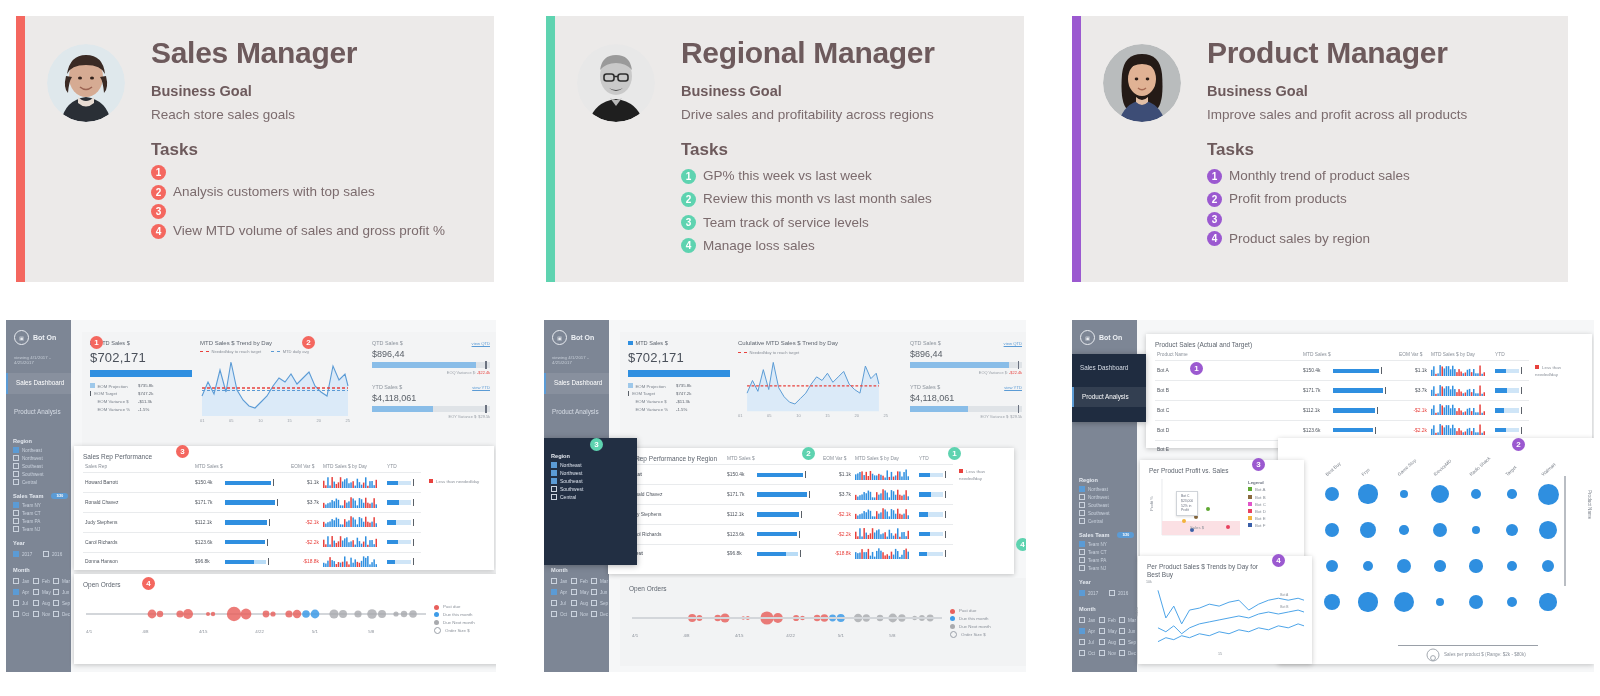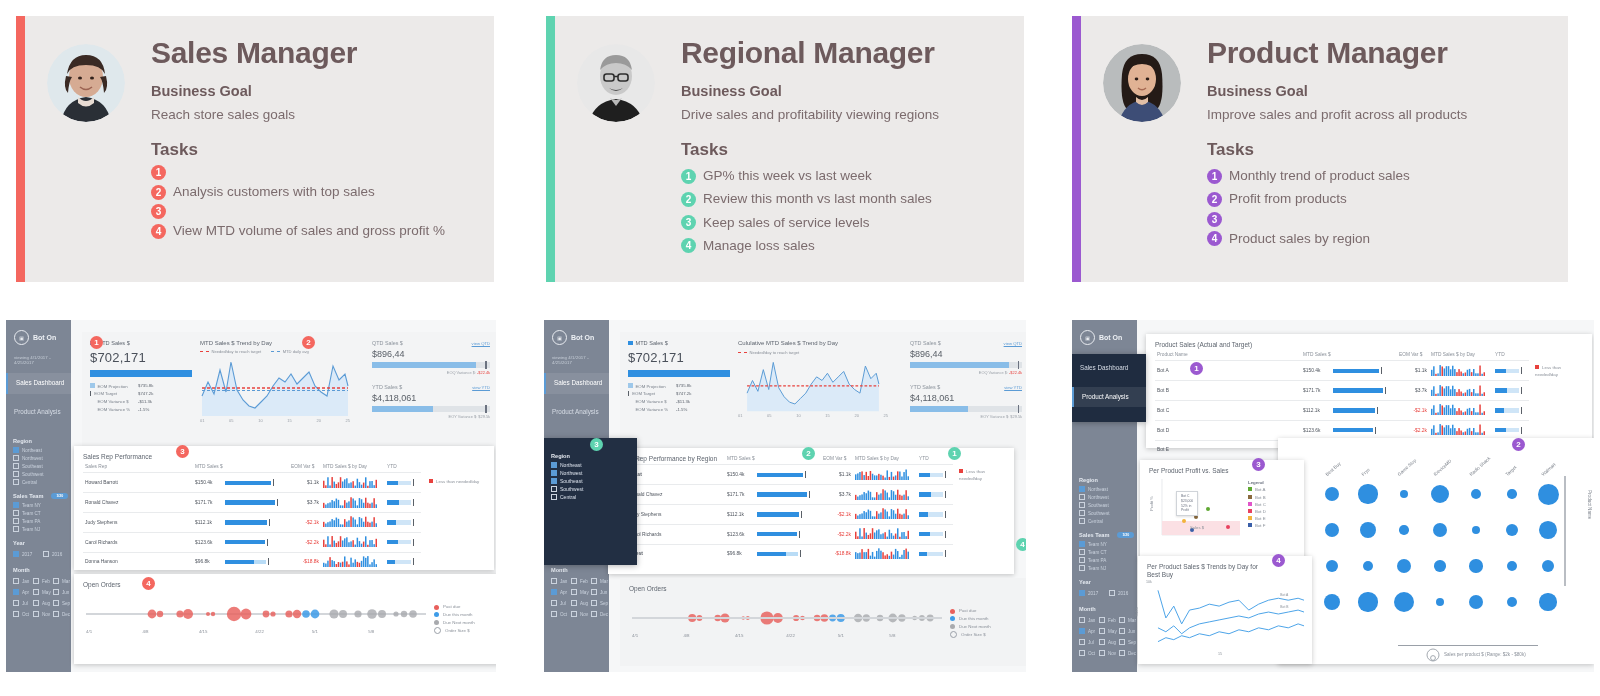--- a/index.html
+++ b/index.html
@@ -158,33 +158,33 @@
           <line x1="37" y1="32.5" x2="41" y2="32.5" stroke="#2e2e2e" stroke-width="1.4"></line>
           <path d="M32 44 q7 6 14 0 q-7 4 -14 0z" fill="#4a4a4a"></path>
           <path d="M12 78 q5-20 27-23 q22 3 27 23z" fill="#1f1f1f"></path>
           <path d="M33 54 l6 8 l6-8 q-6 4 -12 0z" fill="#b9b9b9"></path>
         </g>
       </svg>
     </div>
     <div class="pcontent">
       <div class="ptitle">Regional Manager</div>
       <div class="pgoal-h">Business Goal</div>
-      <div class="pgoal">Drive sales and profitability viewing regions</div>
+      <div class="pgoal">Drive sales and profitability across regions</div>
       <div class="ptasks-h">Tasks</div>
       <div class="task">
           <span class="tnum" style="background: rgb(94, 211, 176);">1</span>
           <span class="ttext">GP% this week vs last week</span>
         </div>
       <div class="task">
           <span class="tnum" style="background: rgb(94, 211, 176);">2</span>
           <span class="ttext">Review this month vs last month sales</span>
         </div>
       <div class="task">
           <span class="tnum" style="background: rgb(94, 211, 176);">3</span>
-          <span class="ttext">Keep sales of service levels</span>
+          <span class="ttext">Team track of service levels</span>
         </div>
       <div class="task">
           <span class="tnum" style="background: rgb(94, 211, 176);">4</span>
           <span class="ttext">Manage loss sales</span>
         </div>
     </div>
   </div>
 </div>
 
 <div class="persona" id="persona-2" style="left:1072px;width:496px;">

